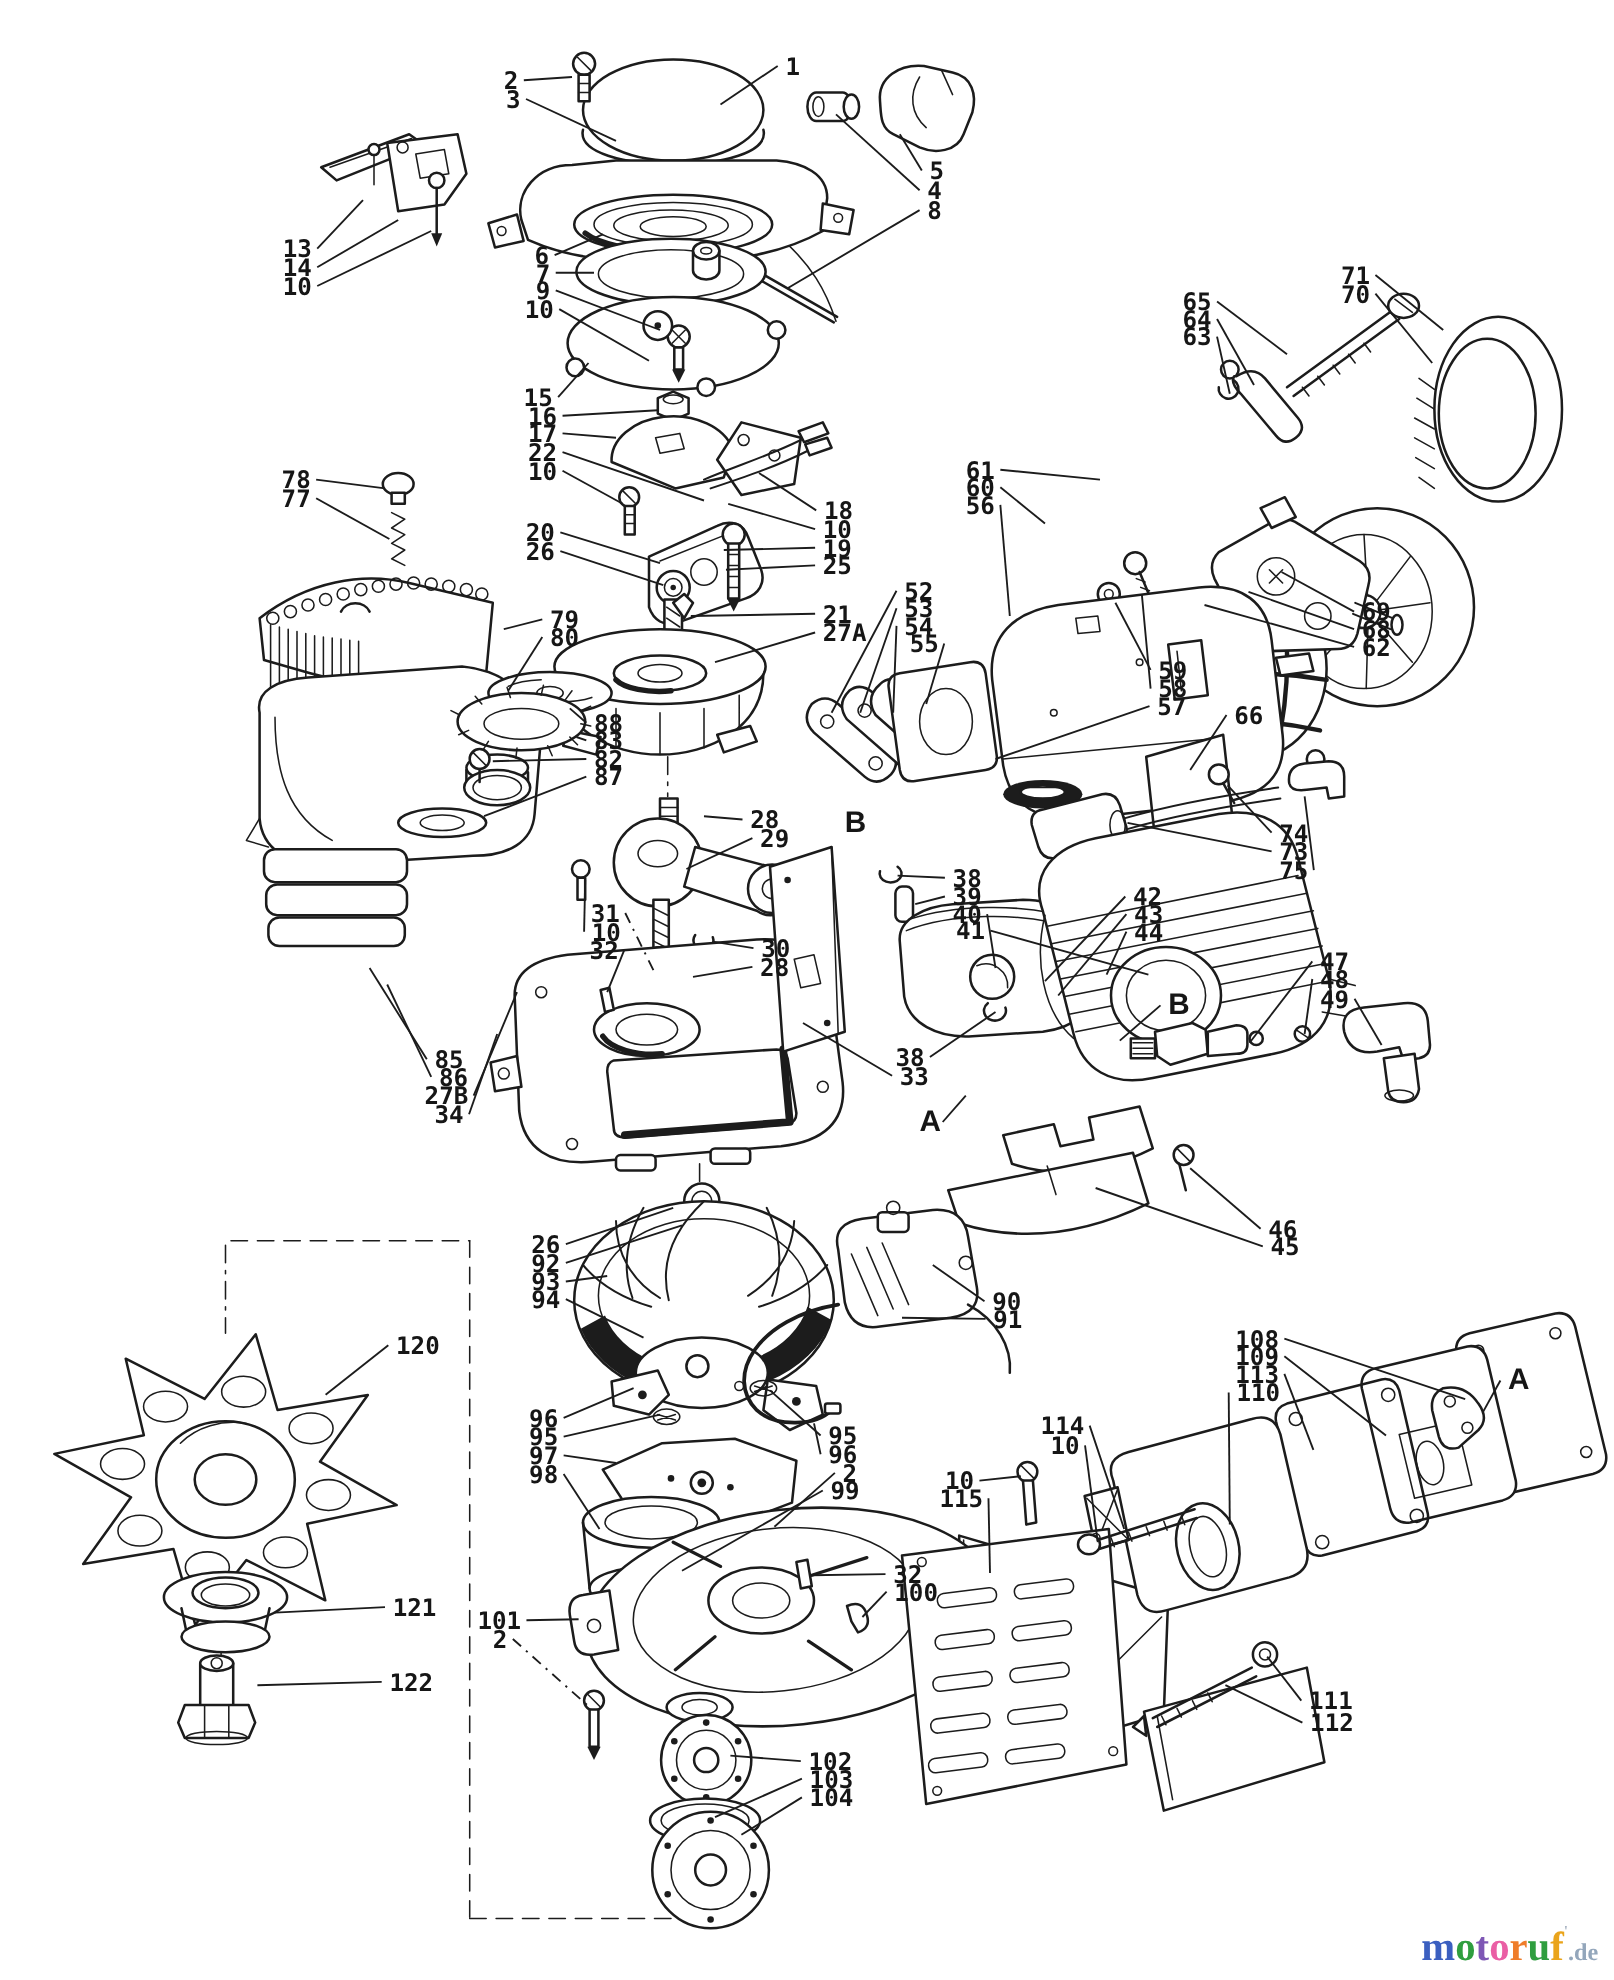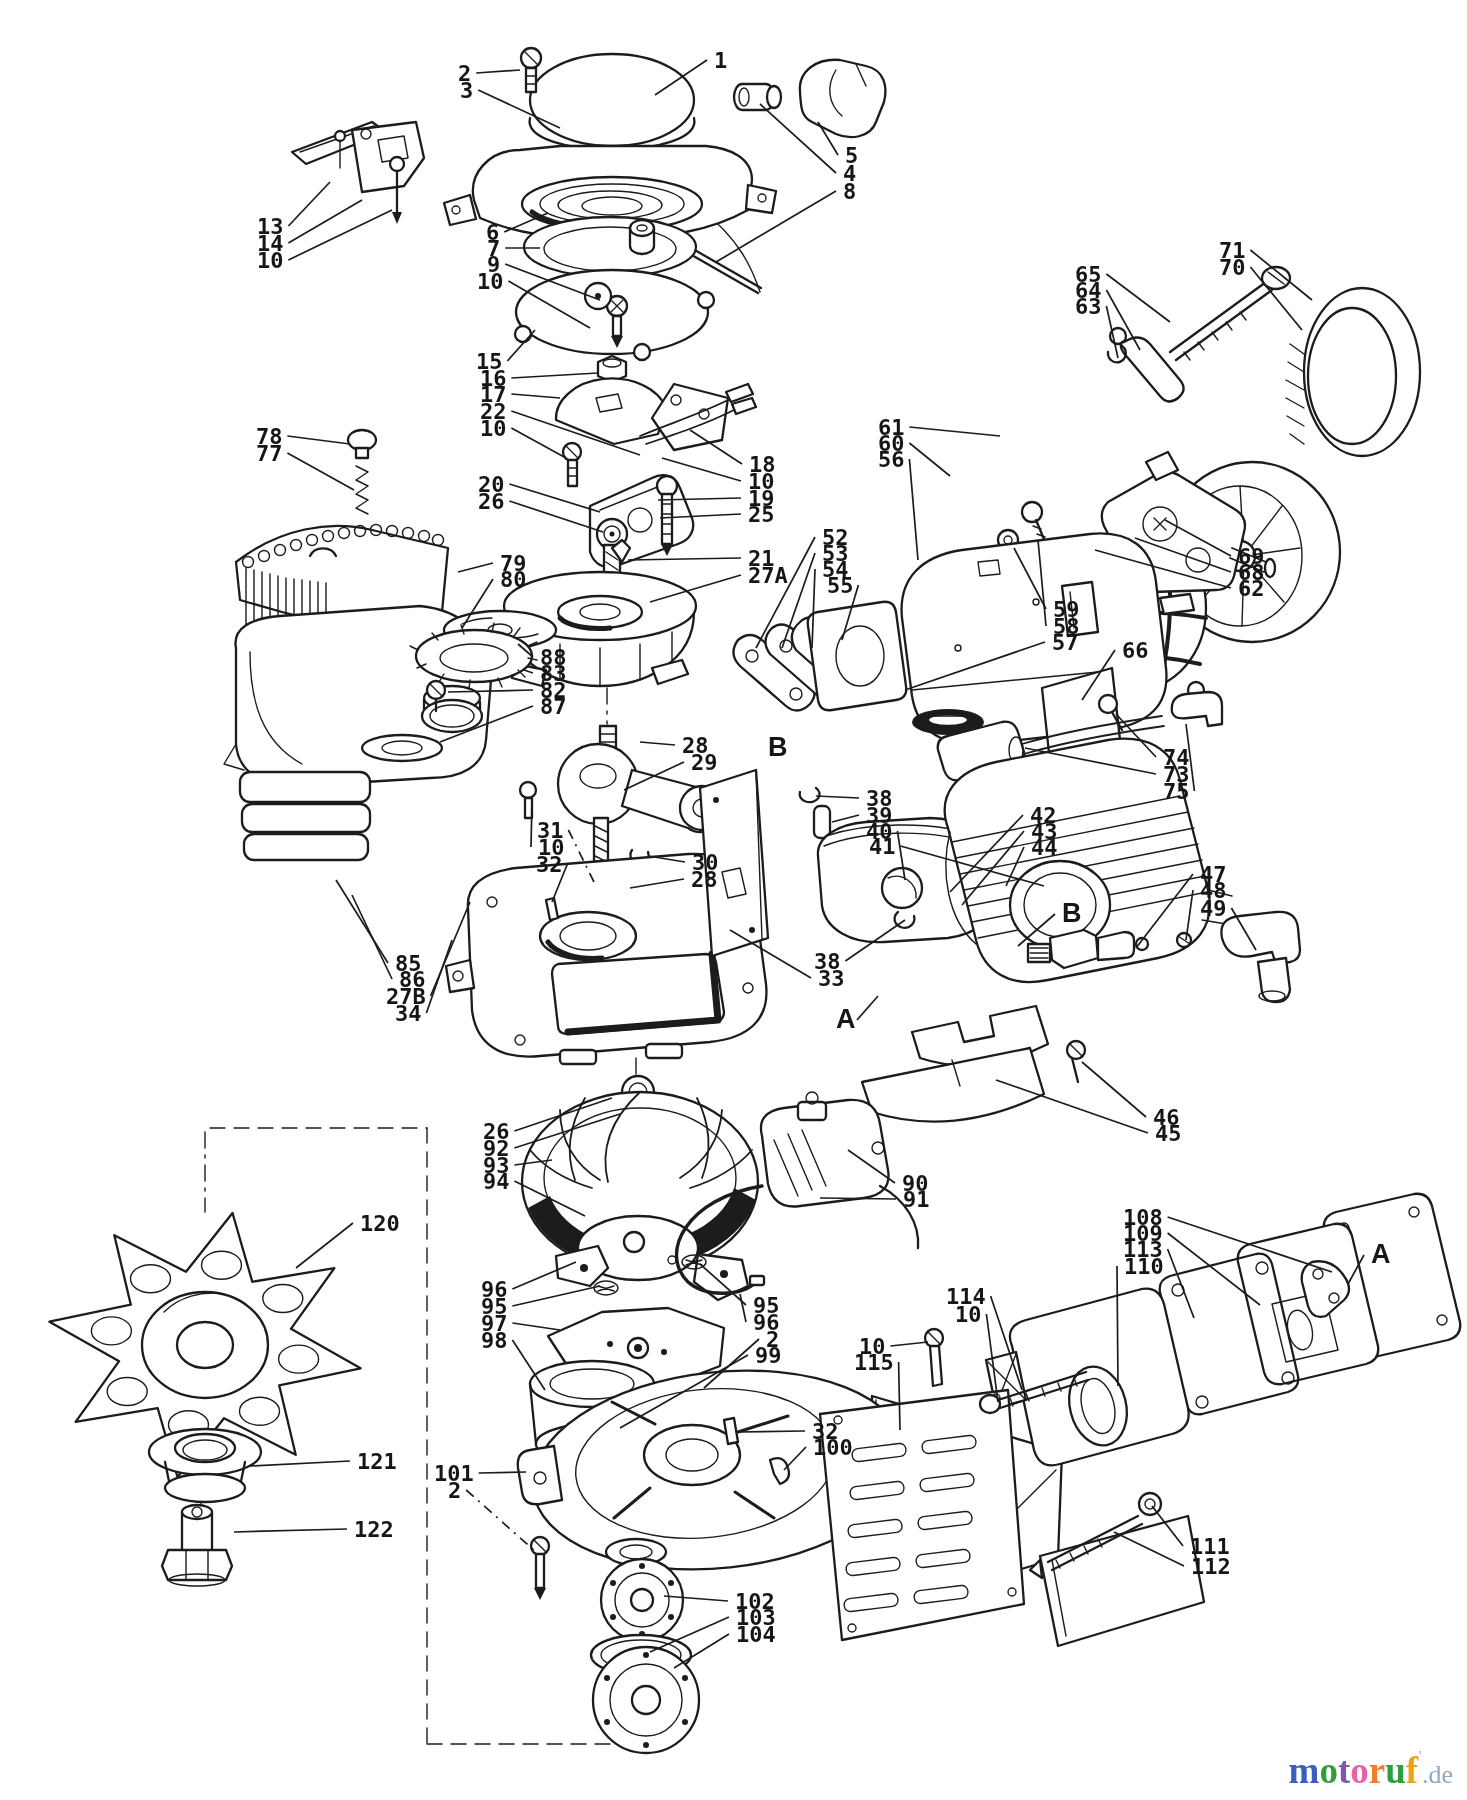--- a/index.html
+++ b/index.html
@@ -17,21 +17,21 @@
   .dash{stroke-dasharray:15 9;}
   .dashdot{stroke-dasharray:16 7 3 7;}
   .callout{font-family:"DejaVu Sans Mono",monospace;font-size:22px;font-weight:700;fill:#161616;}
   .callout.refletter{font-family:"Liberation Sans",sans-serif;font-size:27px;font-weight:700;}
   .leader{stroke:#1c1c1c;stroke-width:1.7;fill:none;}
   .leader.dashed{stroke-dasharray:10 6 2 6;}
   
   .watermark{position:absolute;right:14px;bottom:8px;
      font-family:"Liberation Serif",serif;font-weight:700;font-size:37px;
      letter-spacing:0px;white-space:nowrap;}
-  .watermark .suffix{font-size:26px;font-weight:400;}
+  .watermark .suffix{font-size:22px;font-weight:700;}
   .watermark .tm{font-size:14px;vertical-align:top;}
 </style>
 </head>
 <body>
 
 <div class="stage">
 <svg width="1467" height="1800" viewBox="0 0 1467 1800">
 
   <g>
     <path class="ln thin dash" d="M210,1128 H427"></path>

